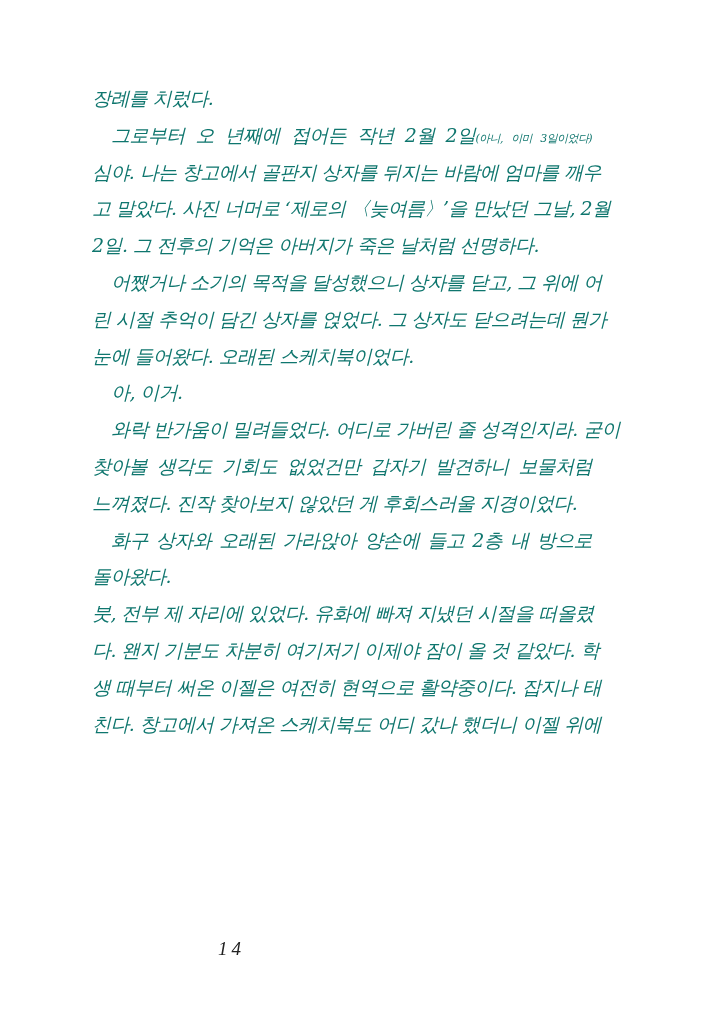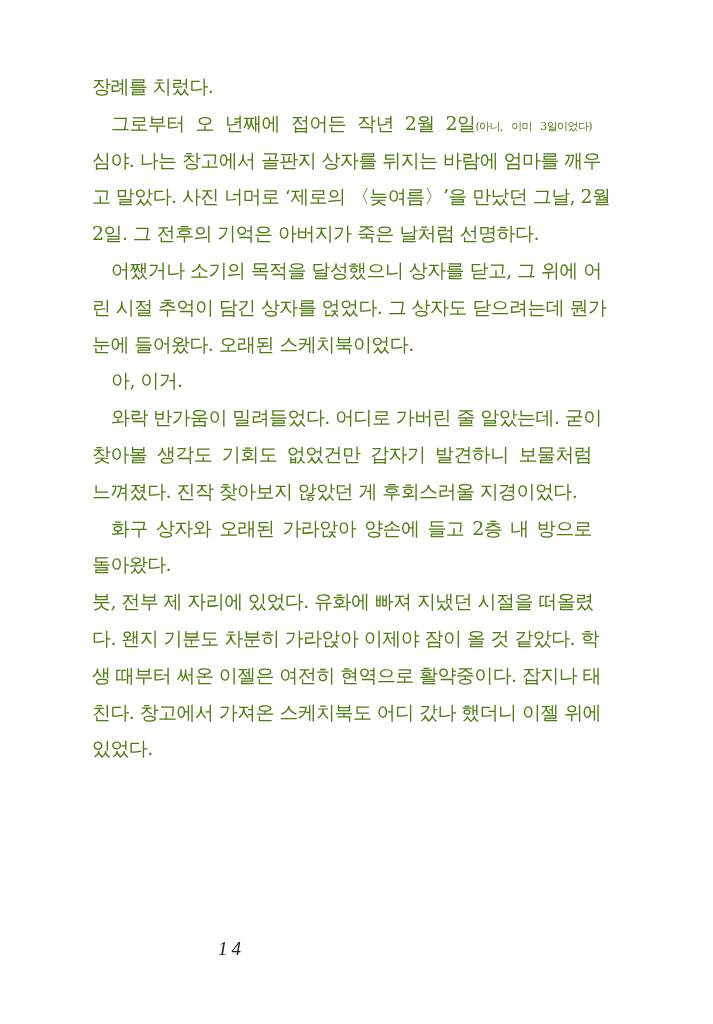--- a/index.html
+++ b/index.html
@@ -1,21 +1,22 @@
 <!DOCTYPE html>
 <html><head>
   <meta charset="utf-8">
   <style>
     html, body { margin: 0; padding: 0; background: #ffffff; }
     body { width: 713px; height: 1024px; position: relative; overflow: hidden; }
     .page {
-      position: absolute; left: 92px; top: 68px; width: 500px;
+      position: absolute; left: 92px; top: 80px; width: 500px;
       font-family: "DejaVu Serif", "Liberation Serif", serif;
-      color: #4d7c0f;
+      color: #0f766e;
       font-size: 19px;
+      font-style: italic;
     }
     .line {
       height: 36.8px; line-height: 36.8px;
       white-space: nowrap;
       text-align: justify;
       text-align-last: justify;
       letter-spacing: -0.6px;
     }
     .line.last { text-align-last: left; }
     .line.indent { padding-left: 19px; }
@@ -32,25 +33,24 @@
 <div class="page">
   <div class="line last">장례를 치렀다.</div>
   <div class="line indent"><span>그로부터 오 년째에 접어든 작년 2월 2일</span><span class="small">(아니, 이미 3일이었다)</span></div>
   <div class="line">심야. 나는 창고에서 골판지 상자를 뒤지는 바람에 엄마를 깨우</div>
   <div class="line">고 말았다. 사진 너머로 ‘제로의 〈늦여름〉’을 만났던 그날, 2월</div>
   <div class="line last">2일. 그 전후의 기억은 아버지가 죽은 날처럼 선명하다.</div>
   <div class="line indent">어쨌거나 소기의 목적을 달성했으니 상자를 닫고, 그 위에 어</div>
   <div class="line">린 시절 추억이 담긴 상자를 얹었다. 그 상자도 닫으려는데 뭔가</div>
   <div class="line last">눈에 들어왔다. 오래된 스케치북이었다.</div>
   <div class="line indent last">아, 이거.</div>
-  <div class="line indent">와락 반가움이 밀려들었다. 어디로 가버린 줄 알았는데. 굳이</div>
+  <div class="line indent">와락 반가움이 밀려들었다. 어디로 가버린 줄 성격인지라. 굳이</div>
   <div class="line">찾아볼 생각도 기회도 없었건만 갑자기 발견하니 보물처럼</div>
   <div class="line last">느껴졌다. 진작 찾아보지 않았던 게 후회스러울 지경이었다.</div>
   <div class="line indent">화구 상자와 오래된 가라앉아 양손에 들고 2층 내 방으로</div>
   <div class="line last">돌아왔다.</div>
   <div class="line">붓, 전부 제 자리에 있었다. 유화에 빠져 지냈던 시절을 떠올렸</div>
-  <div class="line">다. 왠지 기분도 차분히 가라앉아 이제야 잠이 올 것 같았다. 학</div>
+  <div class="line">다. 왠지 기분도 차분히 여기저기 이제야 잠이 올 것 같았다. 학</div>
   <div class="line">생 때부터 써온 이젤은 여전히 현역으로 활약중이다. 잡지나 태</div>
   <div class="line">친다. 창고에서 가져온 스케치북도 어디 갔나 했더니 이젤 위에</div>
-  <div class="line last">있었다.</div>
 </div>
 
 <div class="folio">14</div>
 
 </body></html>

